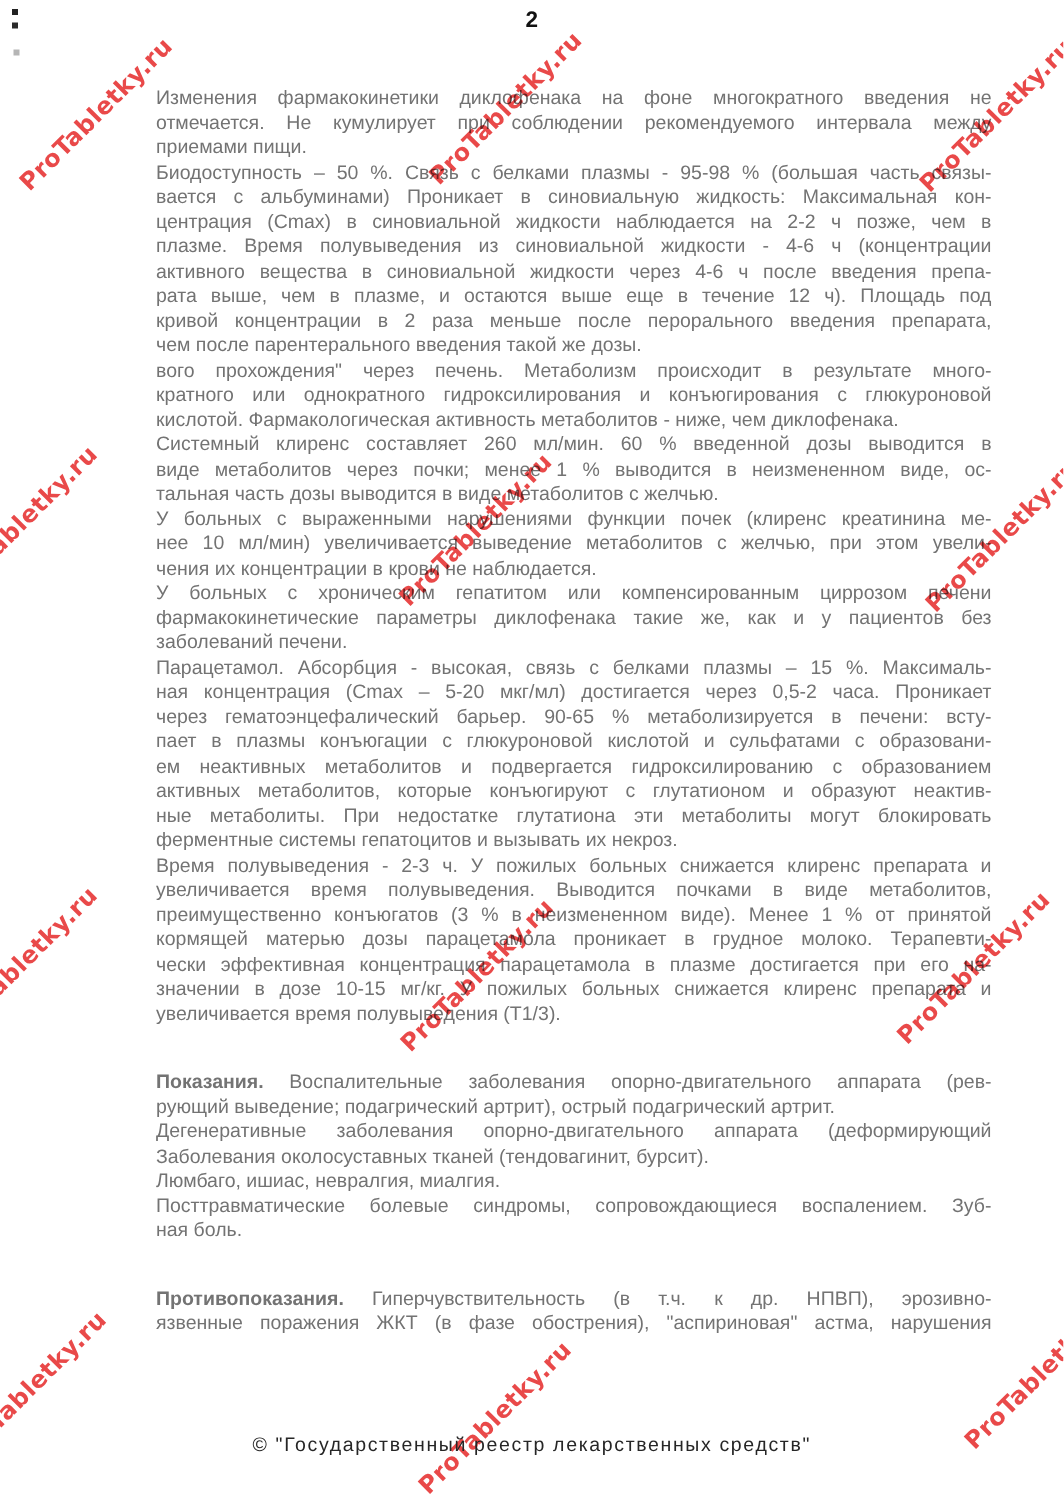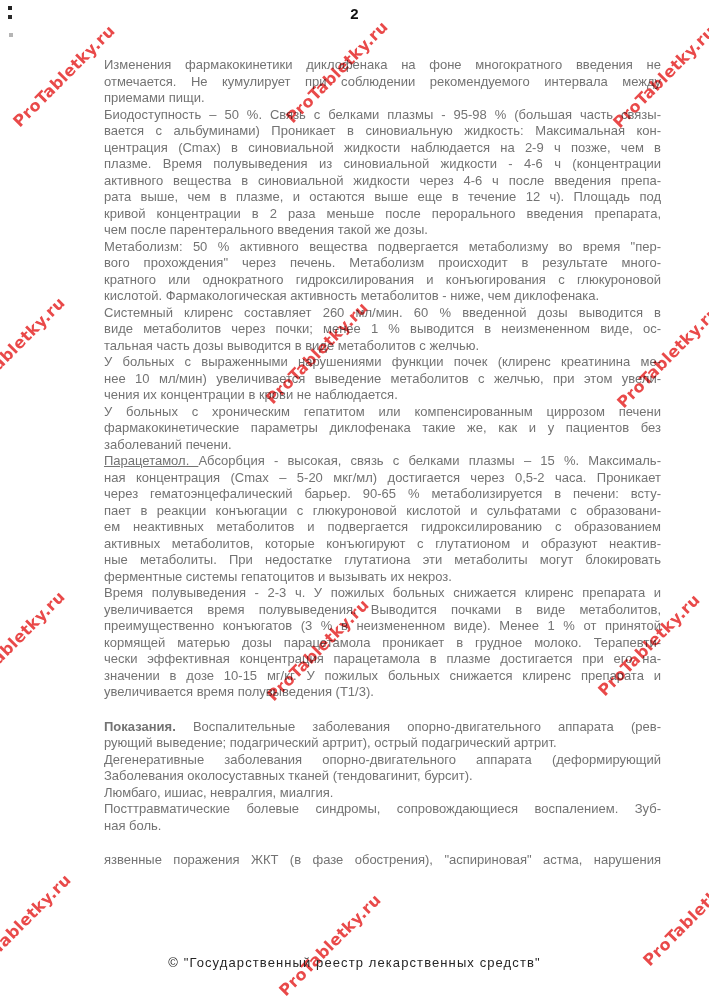--- a/index.html
+++ b/index.html
@@ -17,29 +17,29 @@
   .scan-dots{
     position:absolute;left:8px;top:6px;width:4px;height:4px;
     background:#222;
     box-shadow:0 9px 0 0 #2a2a2a, 1px 27px 0 0 rgba(90,90,90,.45);
   }
   .body-text{
     position:absolute;left:104px;top:57px;width:557px;
     font-size:13px;line-height:16.5px;color:#737373;
   }
   .para{margin:0;}
-  .para.gap{margin-top:18px;}
+  .para.gap{margin-top:29px;}
   .line{
     height:16.5px;overflow:hidden;
     text-align:justify;text-align-last:justify;
     white-space:normal;
   }
   .line.para-end{text-align-last:left;}
   .lead-bold{font-weight:bold;}
-  .lead-underline{text-decoration:underline;}
+  .lead-underline{}
   .wm{
     position:absolute;
     transform:translate(-50%,-50%) rotate(-45deg);
     font-family:"DejaVu Sans", sans-serif;
     font-weight:700;font-size:16px;letter-spacing:.4px;
     white-space:nowrap;
     opacity:.88;
     mix-blend-mode:multiply;
     pointer-events:none;
   }
@@ -56,29 +56,28 @@
   <div class="page-number">2</div>
   <div class="body-text" id="body-text">
       <div class="para">
         <div class="line">Изменения фармакокинетики диклофенака на фоне многократного введения не</div>
         <div class="line">отмечается. Не кумулирует при соблюдении рекомендуемого интервала между</div>
         <div class="line para-end">приемами пищи.</div>
       </div>
       <div class="para">
         <div class="line">Биодоступность – 50 %. Связь с белками плазмы - 95-98 % (большая часть связы-</div>
         <div class="line">вается с альбуминами) Проникает в синовиальную жидкость: Максимальная кон-</div>
-        <div class="line">центрация (Cmax) в синовиальной жидкости наблюдается на 2-9 ч позже, чем в</div>
+        <div class="line">центрация (Cmax) в синовиальной жидкости наблюдается на 2-2 ч позже, чем в</div>
         <div class="line">плазме. Время полувыведения из синовиальной жидкости - 4-6 ч (концентрации</div>
         <div class="line">активного вещества в синовиальной жидкости через 4-6 ч после введения препа-</div>
         <div class="line">рата выше, чем в плазме, и остаются выше еще в течение 12 ч). Площадь под</div>
         <div class="line">кривой концентрации в 2 раза меньше после перорального введения препарата,</div>
         <div class="line para-end">чем после парентерального введения такой же дозы.</div>
       </div>
       <div class="para">
-        <div class="line">Метаболизм: 50 % активного вещества подвергается метаболизму во время "пер-</div>
         <div class="line">вого прохождения" через печень. Метаболизм происходит в результате много-</div>
         <div class="line">кратного или однократного гидроксилирования и конъюгирования с глюкуроновой</div>
         <div class="line para-end">кислотой. Фармакологическая активность метаболитов - ниже, чем диклофенака.</div>
       </div>
       <div class="para">
         <div class="line">Системный клиренс составляет 260 мл/мин. 60 % введенной дозы выводится в</div>
         <div class="line">виде метаболитов через почки; менее 1 % выводится в неизмененном виде, ос-</div>
         <div class="line para-end">тальная часть дозы выводится в виде метаболитов с желчью.</div>
       </div>
       <div class="para">
@@ -88,21 +87,21 @@
       </div>
       <div class="para">
         <div class="line">У больных с хроническим гепатитом или компенсированным циррозом печени</div>
         <div class="line">фармакокинетические параметры диклофенака такие же, как и у пациентов без</div>
         <div class="line para-end">заболеваний печени.</div>
       </div>
       <div class="para">
         <div class="line"><span class="lead-underline">Парацетамол. </span>Абсорбция - высокая, связь с белками плазмы – 15 %. Максималь-</div>
         <div class="line">ная концентрация (Cmax – 5-20 мкг/мл) достигается через 0,5-2 часа. Проникает</div>
         <div class="line">через гематоэнцефалический барьер. 90-65 % метаболизируется в печени: всту-</div>
-        <div class="line">пает в реакции конъюгации с глюкуроновой кислотой и сульфатами с образовани-</div>
+        <div class="line">пает в плазмы конъюгации с глюкуроновой кислотой и сульфатами с образовани-</div>
         <div class="line">ем неактивных метаболитов и подвергается гидроксилированию с образованием</div>
         <div class="line">активных метаболитов, которые конъюгируют с глутатионом и образуют неактив-</div>
         <div class="line">ные метаболиты. При недостатке глутатиона эти метаболиты могут блокировать</div>
         <div class="line para-end">ферментные системы гепатоцитов и вызывать их некроз.</div>
       </div>
       <div class="para">
         <div class="line">Время полувыведения - 2-3 ч. У пожилых больных снижается клиренс препарата и</div>
         <div class="line">увеличивается время полувыведения. Выводится почками в виде метаболитов,</div>
         <div class="line">преимущественно конъюгатов (3 % в неизмененном виде). Менее 1 % от принятой</div>
         <div class="line">кормящей матерью дозы парацетамола проникает в грудное молоко. Терапевти-</div>
@@ -121,20 +120,21 @@
         <div class="line para-end">Заболевания околосуставных тканей (тендовагинит, бурсит).</div>
       </div>
       <div class="para">
         <div class="line para-end">Люмбаго, ишиас, невралгия, миалгия.</div>
       </div>
       <div class="para">
         <div class="line">Посттравматические болевые синдромы, сопровождающиеся воспалением. Зуб-</div>
         <div class="line para-end">ная боль.</div>
       </div>
       <div class="para gap">
+        <div class="line"><span class="lead-bold">Противопоказания.</span> Гиперчувствительность (в т.ч. к др. НПВП), эрозивно-</div>
         <div class="line">язвенные поражения ЖКТ (в фазе обострения), "аспириновая" астма, нарушения</div>
       </div>
     </div>
   <div id="watermark-layer">
       <div class="wm" style="left: 64px; top: 76px; color: rgb(230, 47, 47);">ProTabletky.ru</div>
       <div class="wm" style="left: 337px; top: 72px; color: rgb(230, 47, 47);">ProTabletky.ru</div>
       <div class="wm" style="left: 664px; top: 77px; color: rgb(230, 47, 47);">ProTabletky.ru</div>
       <div class="wm" style="left: 14px; top: 348px; color: rgb(230, 47, 47);">ProTabletky.ru</div>
       <div class="wm" style="left: 317px; top: 353px; color: rgb(230, 47, 47);">ProTabletky.ru</div>
       <div class="wm" style="left: 668px; top: 357px; color: rgb(230, 47, 47);">ProTabletky.ru</div>

